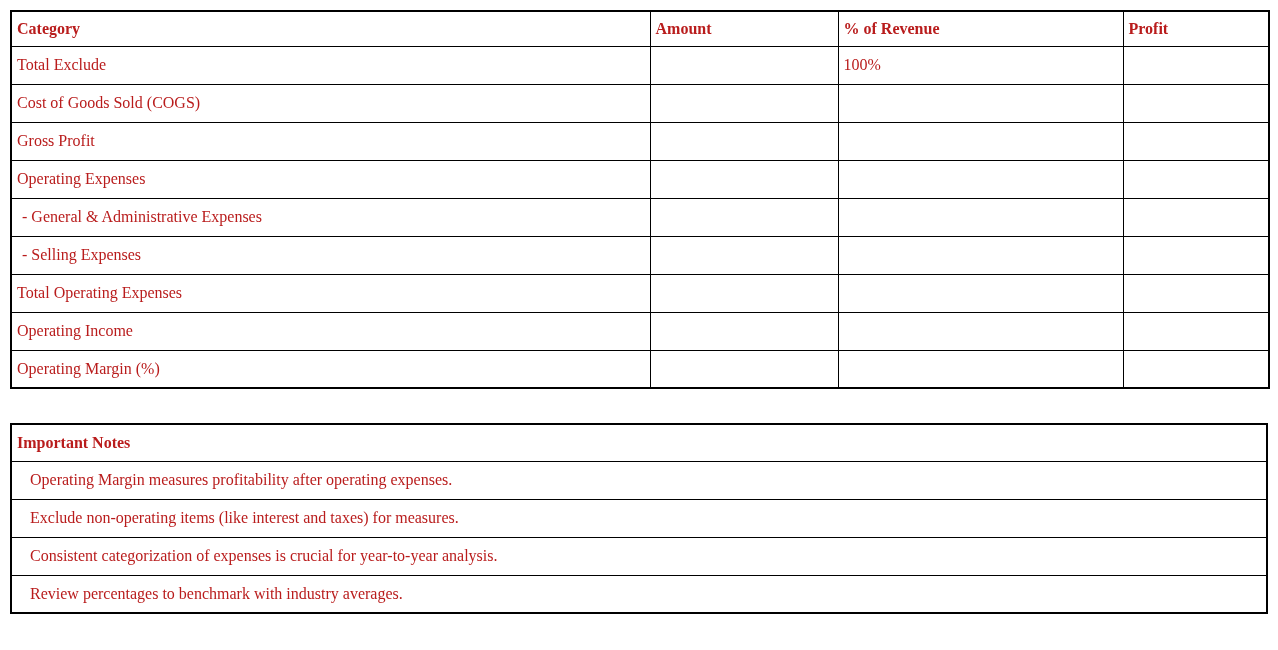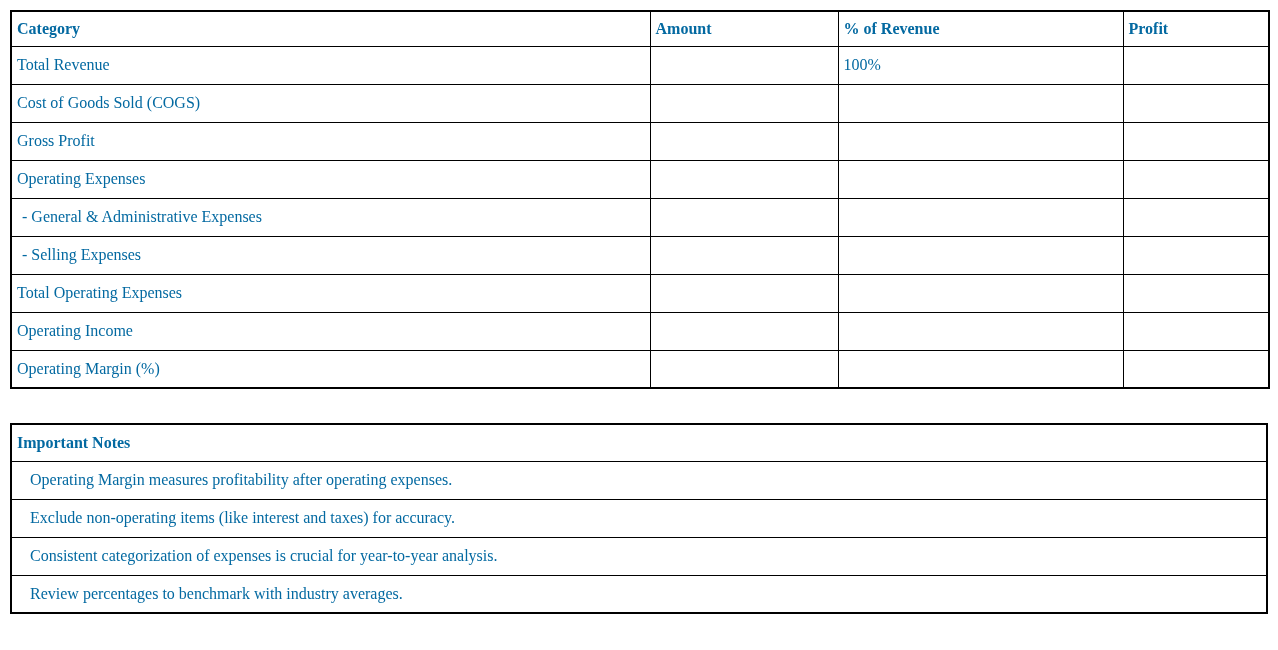--- a/index.html
+++ b/index.html
@@ -7,21 +7,21 @@
     margin: 0;
     padding: 0;
     background: #ffffff;
   }
   .page {
     position: relative;
     width: 1278px;
     height: 650px;
     background: #ffffff;
     font-family: "Liberation Serif", "DejaVu Serif", serif;
-    color: #0369a1;
+    color: #b91c1c;
     border-radius: 22px;
   }
   table {
     position: absolute;
     left: 10px;
     border-collapse: collapse;
     table-layout: fixed;
     width: 1258px;
     border: 2px solid #000000;
   }
@@ -62,21 +62,21 @@
     <thead>
       <tr>
         <th>Category</th>
         <th>Amount</th>
         <th>% of Revenue</th>
         <th>Profit</th>
       </tr>
     </thead>
     <tbody>
         <tr>
-          <td>Total Revenue</td>
+          <td>Total Exclude</td>
           <td></td>
           <td>100%</td>
           <td></td>
         </tr>
         <tr>
           <td>Cost of Goods Sold (COGS)</td>
           <td></td>
           <td></td>
           <td></td>
         </tr>
@@ -129,21 +129,21 @@
     <thead>
       <tr>
         <th>Important Notes</th>
       </tr>
     </thead>
     <tbody>
         <tr>
           <td>Operating Margin measures profitability after operating expenses.</td>
         </tr>
         <tr>
-          <td>Exclude non-operating items (like interest and taxes) for accuracy.</td>
+          <td>Exclude non-operating items (like interest and taxes) for measures.</td>
         </tr>
         <tr>
           <td>Consistent categorization of expenses is crucial for year-to-year analysis.</td>
         </tr>
         <tr>
           <td>Review percentages to benchmark with industry averages.</td>
         </tr>
       </tbody>
   </table>
 

